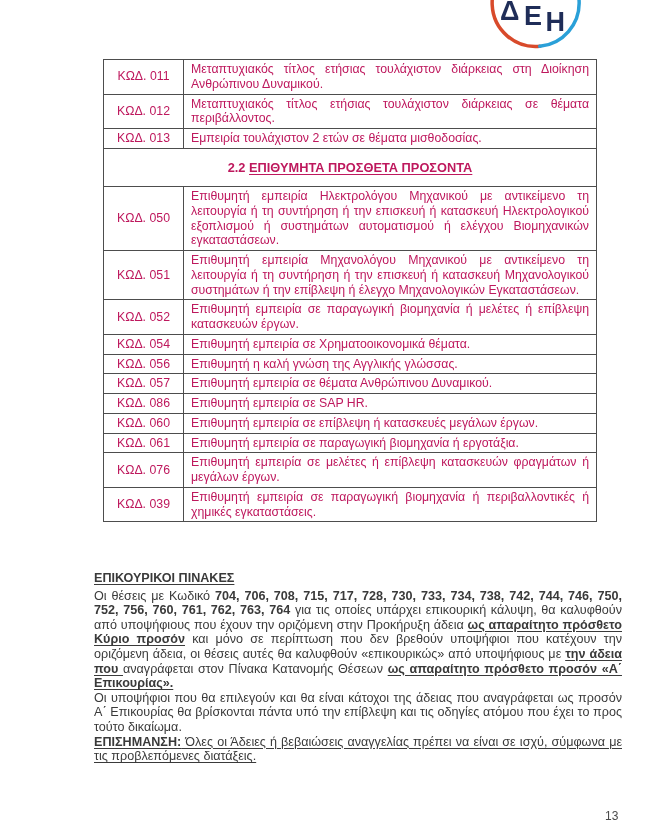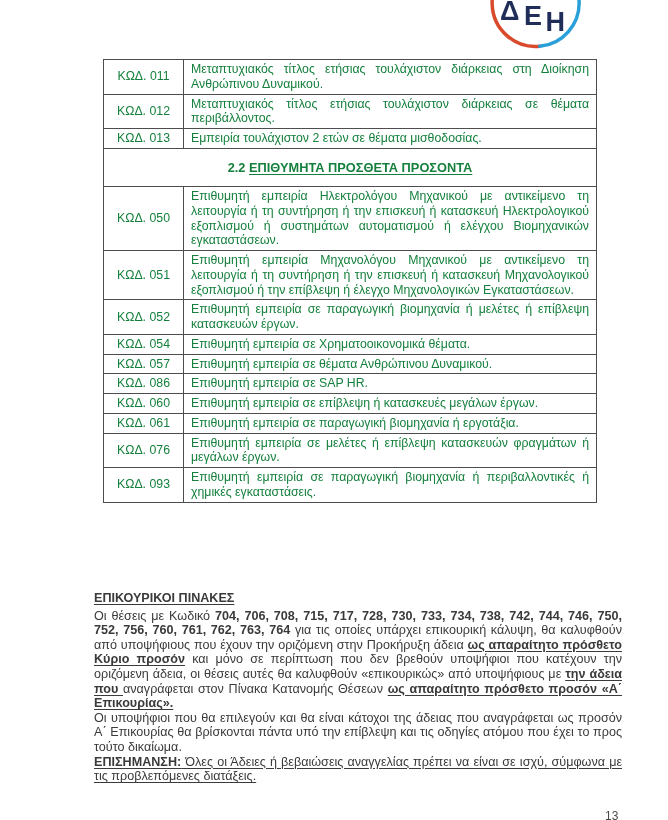--- a/index.html
+++ b/index.html
@@ -12,34 +12,34 @@
     color:#3a3a3a;
   }
   
   .logo{position:absolute;left:486px;top:-47px;width:100px;height:100px;}
   .logo svg{display:block;width:100px;height:100px;}
   .logo text{font-family:"Liberation Sans","DejaVu Sans",sans-serif;font-weight:bold;font-size:27px;}
   
   .qual-table{
     position:absolute;left:103px;top:59px;width:494px;
     border-collapse:collapse;table-layout:fixed;
-    font-size:12.3px;line-height:1.2;color:#15803d;
+    font-size:12.3px;line-height:1.2;color:#be185d;
   }
   .qual-table td{border:1px solid #4d4d4d;padding:2px 7px;vertical-align:middle;}
   .qual-table td.code{text-align:center;white-space:nowrap;}
   .qual-table td.desc{text-align:justify;}
   .qual-table td.sect{
     text-align:center;font-weight:bold;padding:11px 4px;font-size:12.8px;
   }
   .u{text-decoration:underline;text-underline-offset:2px;}
   .b{font-weight:bold;}
   
   .aux{
     position:absolute;left:94px;top:571px;width:528px;
-    font-size:12.6px;line-height:14.6px;color:#3a3a3a;margin-top:20px;
+    font-size:12.6px;line-height:14.6px;color:#3a3a3a;
   }
   .aux .heading{font-weight:bold;margin:0 0 3px 0;}
   .aux p{margin:0;text-align:justify;}
   .aux p.bold-par{font-weight:normal;}
   
   .page-num{
     position:absolute;left:605px;top:809px;
     font-size:12px;color:#4a4a4a;
   }
 </style>
@@ -81,29 +81,33 @@
           <span>2.2</span>
           <span class="u">ΕΠΙΘΥΜΗΤΑ ΠΡΟΣΘΕΤΑ ΠΡΟΣΟΝΤΑ</span>
         </td>
       </tr>
       <tr>
         <td class="code">ΚΩΔ. 050</td>
         <td class="desc">Επιθυμητή εμπειρία Ηλεκτρολόγου Μηχανικού με αντικείμενο τη λειτουργία ή τη συντήρηση ή την επισκευή ή κατασκευή Ηλεκτρολογικού εξοπλισμού ή συστημάτων αυτοματισμού ή ελέγχου Βιομηχανικών εγκαταστάσεων.</td>
       </tr>
       <tr>
         <td class="code">ΚΩΔ. 051</td>
-        <td class="desc">Επιθυμητή εμπειρία Μηχανολόγου Μηχανικού με αντικείμενο τη λειτουργία ή τη συντήρηση ή την επισκευή ή κατασκευή Μηχανολογικού εξοπλισμού ή την επίβλεψη ή έλεγχο Μηχανολογικών Εγκαταστάσεων.</td>
+        <td class="desc">Επιθυμητή εμπειρία Μηχανολόγου Μηχανικού με αντικείμενο τη λειτουργία ή τη συντήρηση ή την επισκευή ή κατασκευή Μηχανολογικού συστημάτων ή την επίβλεψη ή έλεγχο Μηχανολογικών Εγκαταστάσεων.</td>
       </tr>
       <tr>
         <td class="code">ΚΩΔ. 052</td>
         <td class="desc">Επιθυμητή εμπειρία σε παραγωγική βιομηχανία ή μελέτες ή επίβλεψη κατασκευών έργων.</td>
       </tr>
       <tr>
         <td class="code">ΚΩΔ. 054</td>
         <td class="desc">Επιθυμητή εμπειρία σε Χρηματοοικονομικά θέματα.</td>
+      </tr>
+      <tr>
+        <td class="code">ΚΩΔ. 056</td>
+        <td class="desc">Επιθυμητή η καλή γνώση της Αγγλικής γλώσσας.</td>
       </tr>
       <tr>
         <td class="code">ΚΩΔ. 057</td>
         <td class="desc">Επιθυμητή εμπειρία σε θέματα Ανθρώπινου Δυναμικού.</td>
       </tr>
       <tr>
         <td class="code">ΚΩΔ. 086</td>
         <td class="desc">Επιθυμητή εμπειρία σε SAP HR.</td>
       </tr>
       <tr>
@@ -112,21 +116,21 @@
       </tr>
       <tr>
         <td class="code">ΚΩΔ. 061</td>
         <td class="desc">Επιθυμητή εμπειρία σε παραγωγική βιομηχανία ή εργοτάξια.</td>
       </tr>
       <tr>
         <td class="code">ΚΩΔ. 076</td>
         <td class="desc">Επιθυμητή εμπειρία σε μελέτες ή επίβλεψη κατασκευών φραγμάτων ή μεγάλων έργων.</td>
       </tr>
       <tr>
-        <td class="code">ΚΩΔ. 093</td>
+        <td class="code">ΚΩΔ. 039</td>
         <td class="desc">Επιθυμητή εμπειρία σε παραγωγική βιομηχανία ή περιβαλλοντικές ή χημικές εγκαταστάσεις.</td>
       </tr>
     </tbody>
   </table>
 
   <div class="aux">
     <div class="heading u">ΕΠΙΚΟΥΡΙΚΟΙ ΠΙΝΑΚΕΣ</div>
     <p><span>Οι θέσεις με Κωδικό </span><span class="b">704, 706, 708, 715, 717, 728, 730, 733, 734, 738, 742, 744, 746, 750, 752, 756, 760, 761, 762, 763, 764</span><span> για τις οποίες υπάρχει επικουρική κάλυψη, θα καλυφθούν από υποψήφιους που έχουν την οριζόμενη στην Προκήρυξη άδεια </span><span class="b u">ως απαραίτητο πρόσθετο Κύριο προσόν</span><span> και μόνο σε περίπτωση που δεν βρεθούν υποψήφιοι που κατέχουν την οριζόμενη άδεια, οι θέσεις αυτές θα καλυφθούν «επικουρικώς» από υποψήφιους με </span><span class="b u">την άδεια που </span><span>αναγράφεται στον Πίνακα Κατανομής Θέσεων </span><span class="b u">ως απαραίτητο πρόσθετο προσόν «Α΄ Επικουρίας».</span></p>
     <p class="bold-par">Οι υποψήφιοι που θα επιλεγούν και θα είναι κάτοχοι της άδειας που αναγράφεται ως προσόν Α΄ Επικουρίας θα βρίσκονται πάντα υπό την επίβλεψη και τις οδηγίες ατόμου που έχει το προς τούτο δικαίωμα.</p>
     <p><span class="b u">ΕΠΙΣΗΜΑΝΣΗ:</span><span class="u"> Όλες οι Άδειες ή βεβαιώσεις αναγγελίας πρέπει να είναι σε ισχύ, σύμφωνα με τις προβλεπόμενες διατάξεις.</span></p>

